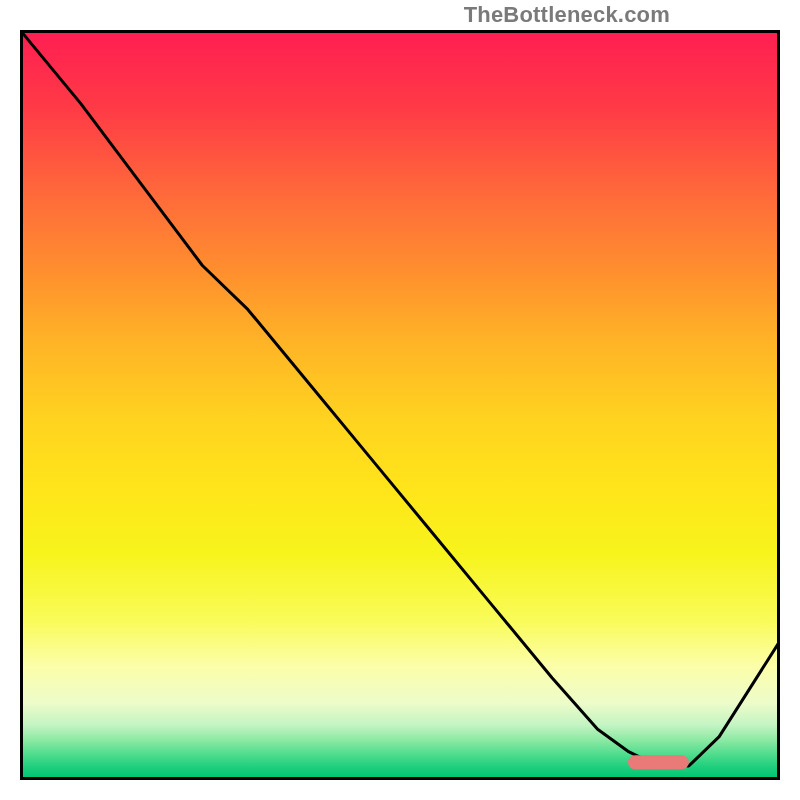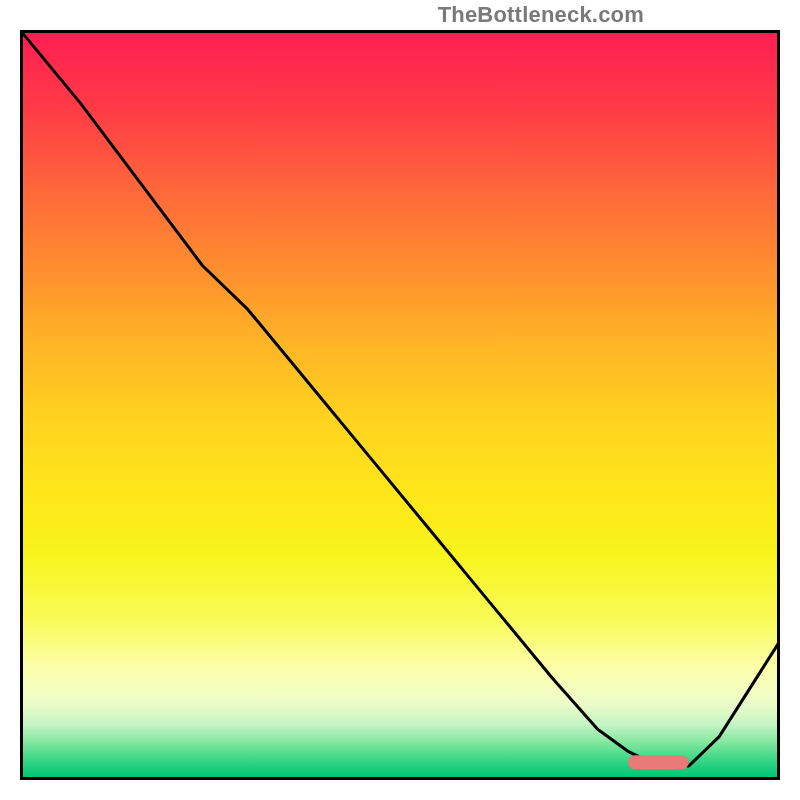--- a/index.html
+++ b/index.html
@@ -8,20 +8,21 @@
     width: 800px;
     height: 800px;
     overflow: hidden;
     background: #fff;
     font-family: Arial, Helvetica, sans-serif;
   }
   .stage {
     position: relative;
     width: 656px;
     height: 800px;
+    padding-left: 26px;
   }
   .attribution {
     position: absolute;
     top: 2px;
     right: 12px;
     font-size: 22px;
     font-weight: 600;
     color: #7a7a7a;
     letter-spacing: 0.2px;
   }

